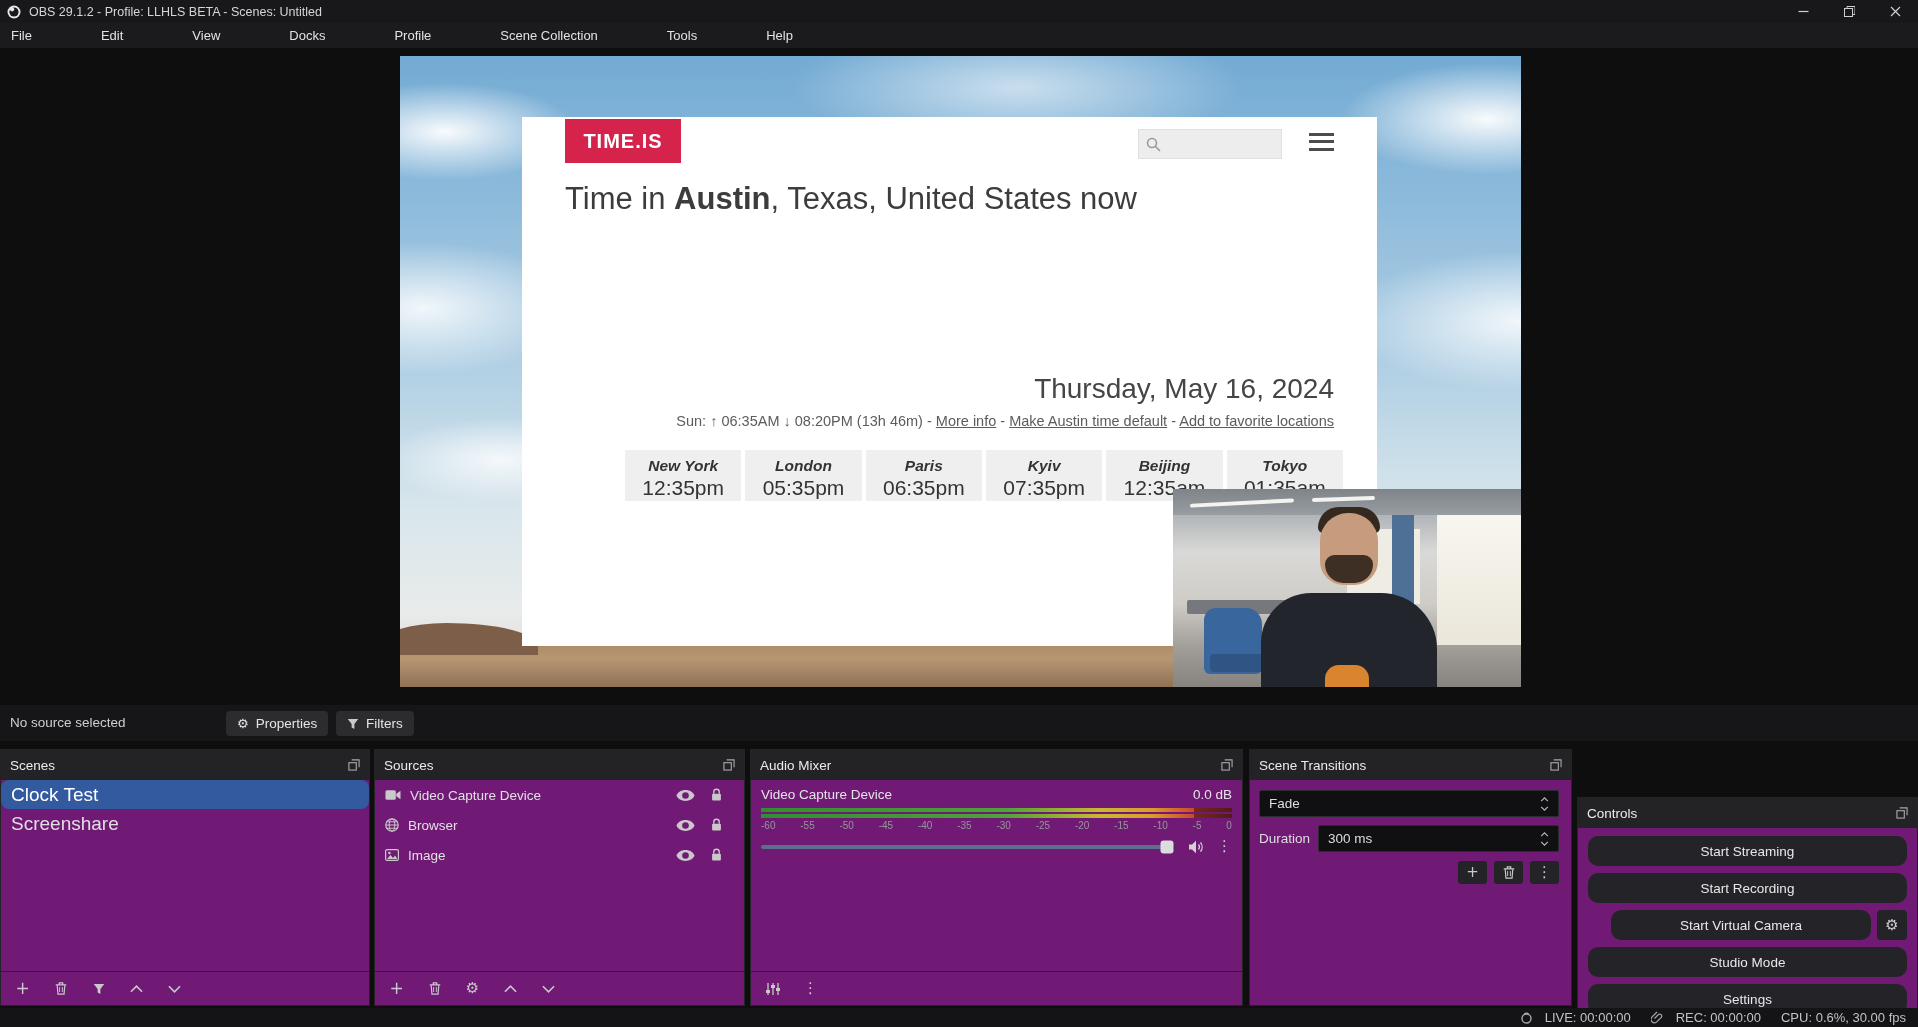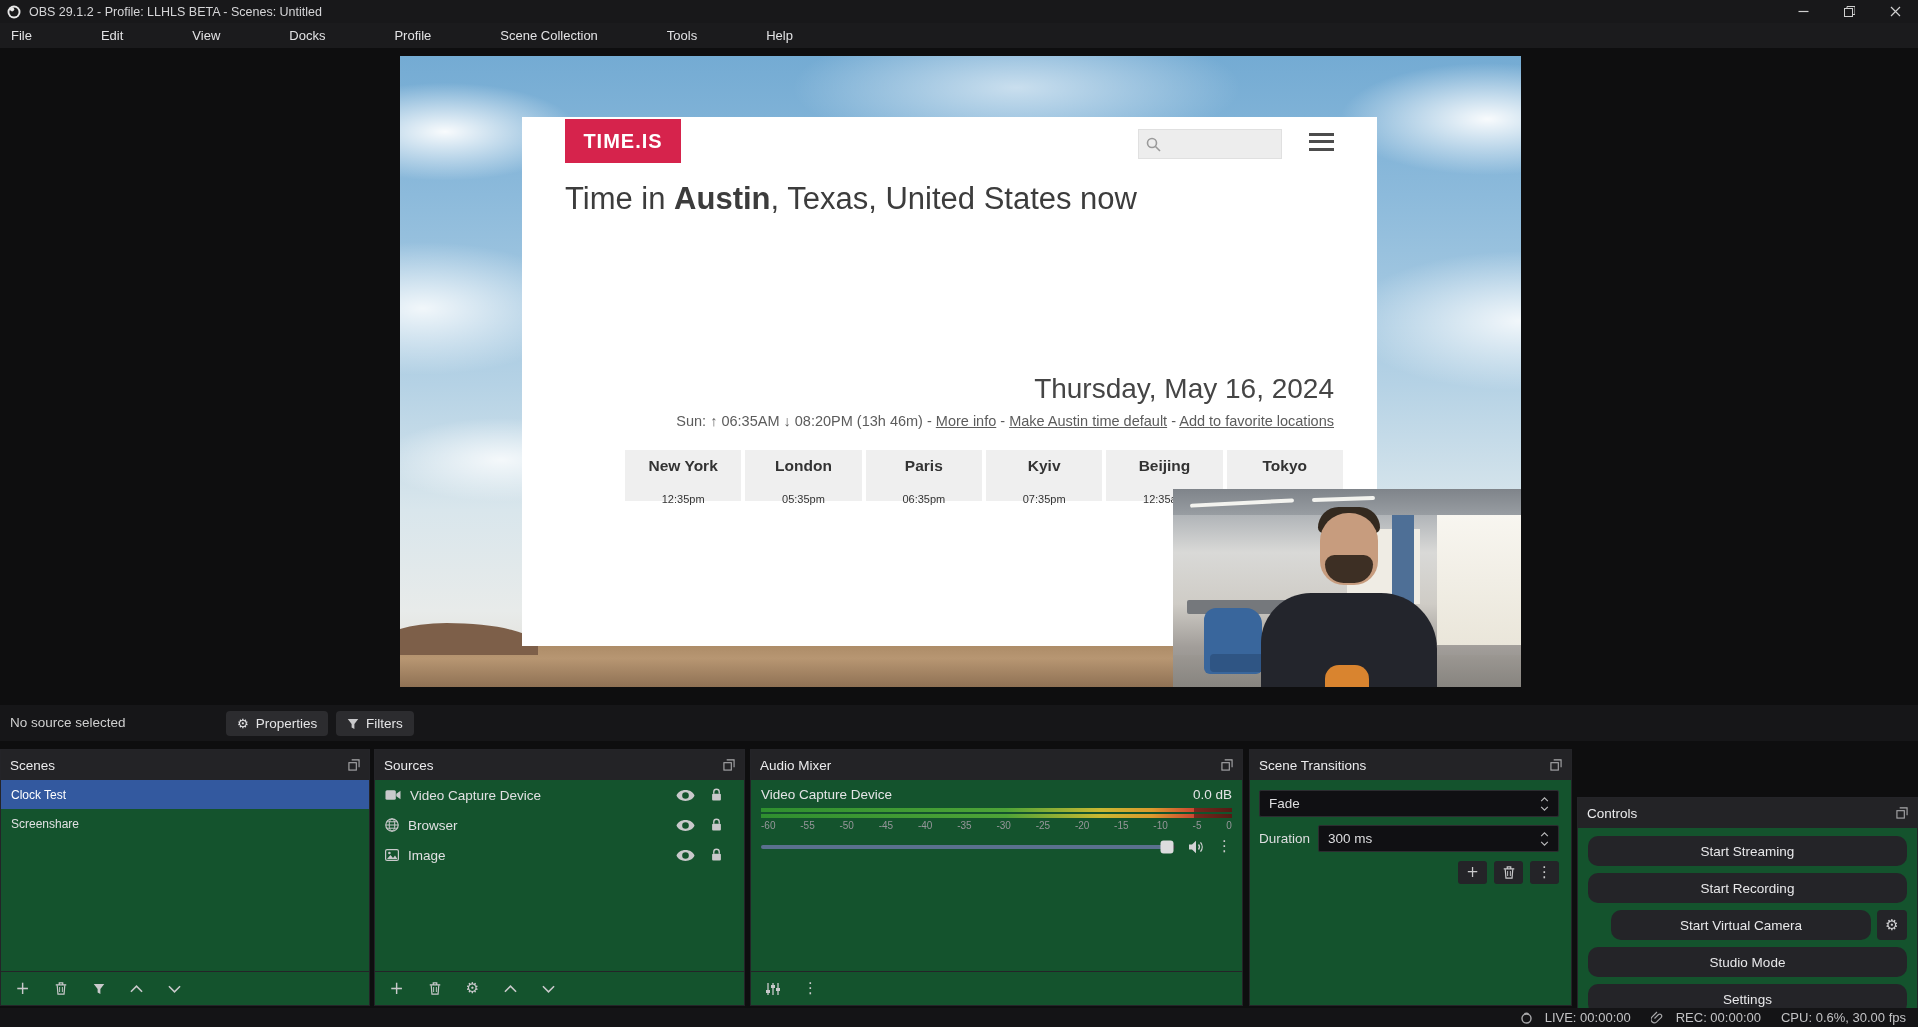--- a/index.html
+++ b/index.html
@@ -39,22 +39,22 @@
   .ti-heading{position:absolute;left:43px;top:64px;font-size:31px;color:#3c3c3c;white-space:nowrap;}
   .ti-heading b{font-weight:700;}
   .ti-clock{position:absolute;left:70px;top:92px;white-space:nowrap;line-height:1;color:#2d2d2d;}
   .ti-time{font-size:150px;font-weight:700;letter-spacing:-5px;}
   .ti-ampm{font-size:95px;font-weight:700;letter-spacing:-2px;margin-left:18px;}
   .ti-date{position:absolute;right:43px;top:256px;font-size:28px;color:#454545;}
   .ti-sunline{position:absolute;right:43px;top:296px;font-size:14.5px;color:#5c5c5c;white-space:nowrap;}
   .ti-sunline .sl-link{text-decoration:underline;}
   .ti-cities{position:absolute;left:103px;right:34px;top:333px;display:flex;gap:4px;}
   .ti-city{flex:1;height:51px;background:#efefef;text-align:center;padding-top:7px;color:#333;}
-  .ti-city-name{font-size:15.5px;font-weight:700;}
-  .ti-city-time{font-size:11px;margin-top:18px;}
+  .ti-city-name{font-size:15.5px;font-weight:700;font-style:italic;}
+  .ti-city-time{font-size:21px;margin-top:1px;}
 
   
   .webcam{position:absolute;left:773px;top:433px;width:348px;height:198px;overflow:hidden;background:linear-gradient(180deg,#8e9398 0%,#aeb2b6 12%,#d9d9d7 32%,#cfccc6 58%,#a19d99 80%,#8b8884 100%);}
   .wc-ceiling{position:absolute;top:0;left:0;width:100%;height:13%;background:linear-gradient(#7f848a,#989da2);}
   .wc-light{position:absolute;background:#f3f3ef;height:4px;border-radius:2px;}
   .wc-win-right{position:absolute;right:0;top:13%;width:24%;height:66%;background:linear-gradient(180deg,#f8f6f0,#eae6da);}
   .wc-win-mid{position:absolute;left:50%;top:20%;width:21%;height:38%;background:#efece4;}
   .wc-pillar{position:absolute;left:63%;top:13%;width:22px;height:48%;background:#4e6f96;}
   .wc-desk{position:absolute;left:4%;top:56%;width:30%;height:7%;background:#75787c;border-radius:2px;}
   .wc-chair{position:absolute;left:9%;top:60%;width:58px;height:66px;background:#39669c;border-radius:12px 16px 6px 6px;}
@@ -68,33 +68,33 @@
 
   
   .source-toolbar{position:absolute;top:705px;left:0;width:100%;height:36px;background:#161618;font-size:13.5px;}
   .st-label{position:absolute;left:10px;top:10px;color:#cfcfcf;}
   .st-btn{position:absolute;top:6px;height:25px;display:flex;align-items:center;gap:7px;padding:0 11px;background:#2c2c2f;border-radius:4px;color:#e4e4e6;}
   .btn-properties{left:226px;}
   .btn-filters{left:336px;}
 
   
   .docks{position:absolute;top:749px;left:0;width:100%;height:257px;}
-  .panel{position:absolute;top:0;height:257px;background:#14532d;border:1px solid #242428;display:flex;flex-direction:column;}
+  .panel{position:absolute;top:0;height:257px;background:#701a75;border:1px solid #242428;display:flex;flex-direction:column;}
   .p-scenes{left:0;width:370px;}
   .p-sources{left:374px;width:371px;}
   .p-mixer{left:750px;width:493px;}
   .p-transitions{left:1249px;width:323px;}
   .p-controls{left:1577px;width:341px;margin-top:48px;}
   .panel-header{height:30px;background:#232326;display:flex;align-items:center;padding:0 9px;font-size:13.5px;color:#ebebed;flex:none;}
   .dock-icon{margin-left:auto;}
   .panel-body{flex:1;position:relative;overflow:hidden;}
   .panel-toolbar{height:34px;border-top:1px solid #242428;display:flex;align-items:center;padding:0 8px;gap:11px;flex:none;}
   .icon-btn{width:27px;height:24px;display:flex;align-items:center;justify-content:center;color:#c9c9cb;font-size:17px;}
 
-  .scene-row{height:29px;display:flex;align-items:center;padding:0 10px;font-size:12px;color:#e0e0e2;}
+  .scene-row{height:29px;display:flex;align-items:center;padding:0 10px;font-size:19px;color:#e0e0e2;border-radius:8px;}
   .scene-row.selected{background:#33599f;color:#fff;}
 
   .source-row{height:30px;display:flex;align-items:center;padding:0 10px;gap:9px;font-size:13.5px;color:#e0e0e2;}
   .row-icons{margin-left:auto;display:flex;gap:16px;padding-right:12px;align-items:center;}
 
   
   .mixer-body{padding:7px 10px 0 10px;font-size:13.5px;}
   .mx-row1{display:flex;justify-content:space-between;color:#e4e4e6;margin-bottom:6px;}
   .mx-meter{display:flex;flex-direction:column;gap:2px;margin-bottom:2px;}
   .mx-bar{height:4px;position:relative;background:linear-gradient(90deg,#2f8f2f 0%,#4ea437 52%,#c9b832 72%,#dc9a2e 83%,#cc4632 92%,#8e2f24 100%);}

